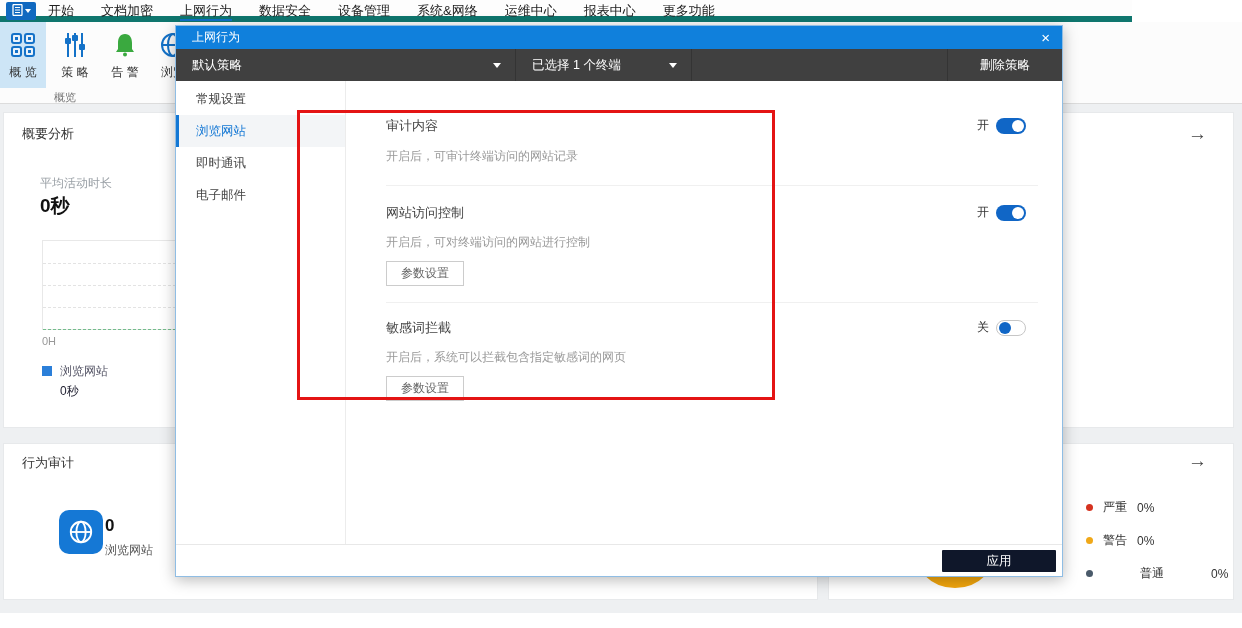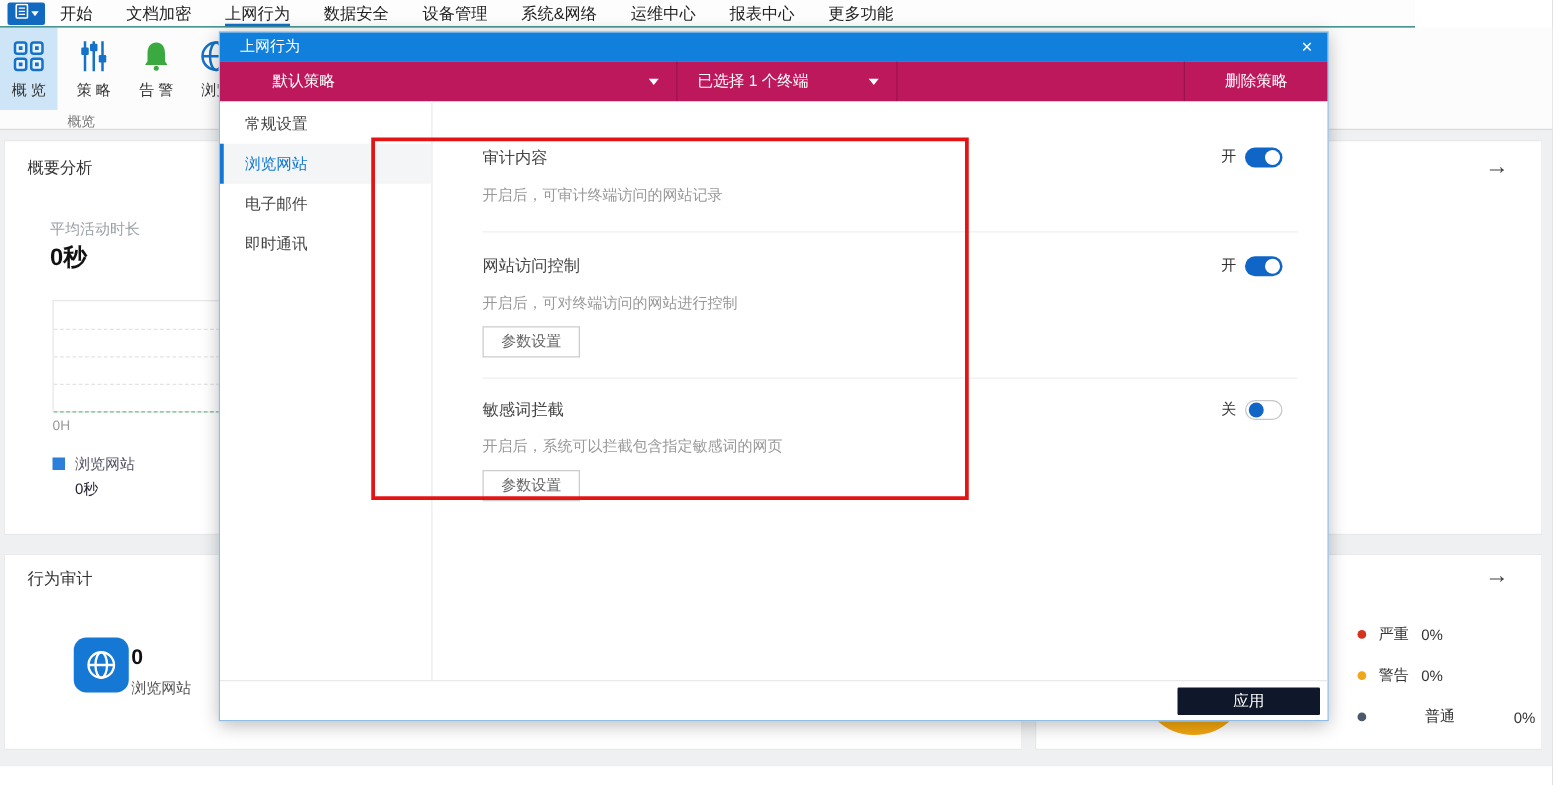--- a/index.html
+++ b/index.html
@@ -1,20 +1,20 @@
 <!DOCTYPE html>
 <html><head>
 <meta charset="utf-8">
 <style>
   * { margin:0; padding:0; box-sizing:border-box; font-family:"Liberation Sans", sans-serif; }
   body { background:#888; }
   .screen { position:relative; width:1242px; height:628px; background:#fff; overflow:hidden; }
 
   
-  .menubar { position:absolute; left:0; top:0; width:1132px; height:22px; background:#fdfdfd; border-bottom:1px solid #0f766e; z-index:2; }
+  .menubar { position:absolute; left:0; top:0; width:1132px; height:22px; background:#fdfdfd; border-bottom:6px solid #0f766e; z-index:2; }
   .app-btn { position:absolute; left:6px; top:2px; width:30px; height:18px; background:#1169c0; border-radius:2px; display:flex; align-items:center; justify-content:center; gap:2px; cursor:pointer; }
   .app-caret { width:0; height:0; border-left:3px solid transparent; border-right:3px solid transparent; border-top:4px solid #fff; }
   .menu-items { position:absolute; left:48px; top:0; height:22px; display:flex; gap:27px; align-items:center; font-size:13px; color:#222; }
   .menu-item { position:relative; height:22px; line-height:21px; cursor:pointer; white-space:nowrap; }
   .menu-item.active:after { content:""; position:absolute; left:0; right:0; bottom:1px; height:2px; background:#1070c8; }
 
   
   .ribbon { position:absolute; left:0; top:22px; width:1242px; height:82px; background:#fcfcfc; border-bottom:1px solid #dcdcdc; z-index:1; }
   .rbtn { position:absolute; top:0; width:46px; height:66px; display:flex; flex-direction:column; align-items:center; padding-top:8px; cursor:pointer; }
   .rbtn.selected { background:#cde5f6; }
@@ -49,21 +49,21 @@
   .dot { width:7px; height:7px; border-radius:50%; }
   .dot.sev { background:#d5321f; } .dot.warn { background:#f0a818; } .dot.norm { background:#4a5a6a; }
 
   
   .donut { position:absolute; left:912px; top:502px; width:86px; height:86px; border-radius:50%; border:19px solid #f2a60e; z-index:5; }
 
   
   .modal { position:absolute; left:175px; top:25px; width:888px; height:552px; background:#fff; border:1px solid #8fbde4; box-shadow:0 3px 14px rgba(0,0,0,.28); z-index:20; display:flex; flex-direction:column; }
   .m-titlebar { height:23px; background:#1080dc; color:#fff; font-size:12px; display:flex; align-items:center; padding:0 12px 0 16px; }
   .m-close { margin-left:auto; font-size:15px; line-height:15px; cursor:pointer; }
-  .m-dropbar { height:32px; background:#be185d; display:flex; color:#fff; font-size:12.5px;padding-left:26px; }
+  .m-dropbar { height:32px; background:#404040; display:flex; color:#fff; font-size:12.5px; }
   .dropsec { display:flex; align-items:center; justify-content:space-between; padding:0 14px 0 16px; border-right:1px solid rgba(0,0,0,.18); cursor:pointer; }
   .dropsec.s1 { width:340px; } .dropsec.s2 { width:176px; }
   .dropspacer { flex:1; border-right:1px solid rgba(0,0,0,.18); }
   .dropdel { width:114px; display:flex; align-items:center; justify-content:center; cursor:pointer; }
   .caret { width:0; height:0; border-left:4px solid transparent; border-right:4px solid transparent; border-top:5px solid #fff; }
   .m-body { flex:1; display:flex; min-height:0; }
   .m-nav { width:170px; border-right:1px solid #ececec; padding-top:2px; }
   .nav-item { height:32px; line-height:32px; padding-left:20px; font-size:12.5px; color:#444; cursor:pointer; }
   .nav-item.selected { background:#f3f5f7; border-left:3px solid #1377d4; padding-left:17px; color:#1377d4; }
   .m-content { flex:1; position:relative; padding:36px 24px 0 40px; }
@@ -256,22 +256,22 @@
         <span>已选择 1 个终端</span>
         <span class="caret"></span>
       </div>
       <div class="dropspacer"></div>
       <div class="dropdel">删除策略</div>
     </div>
     <div class="m-body">
       <div class="m-nav">
         <div class="nav-item">常规设置</div>
         <div class="nav-item selected">浏览网站</div>
+        <div class="nav-item">即时通讯</div>
         <div class="nav-item">电子邮件</div>
-        <div class="nav-item">即时通讯</div>
       </div>
       <div class="m-content">
 
         <div class="msection">
           <div class="sec-title">审计内容</div>
           <div class="sec-desc">开启后，可审计终端访问的网站记录</div>
           <div class="switch-wrap" style="top:0;">
             <span>开</span>
             <span class="toggle on">
                 <span class="knob"></span>

